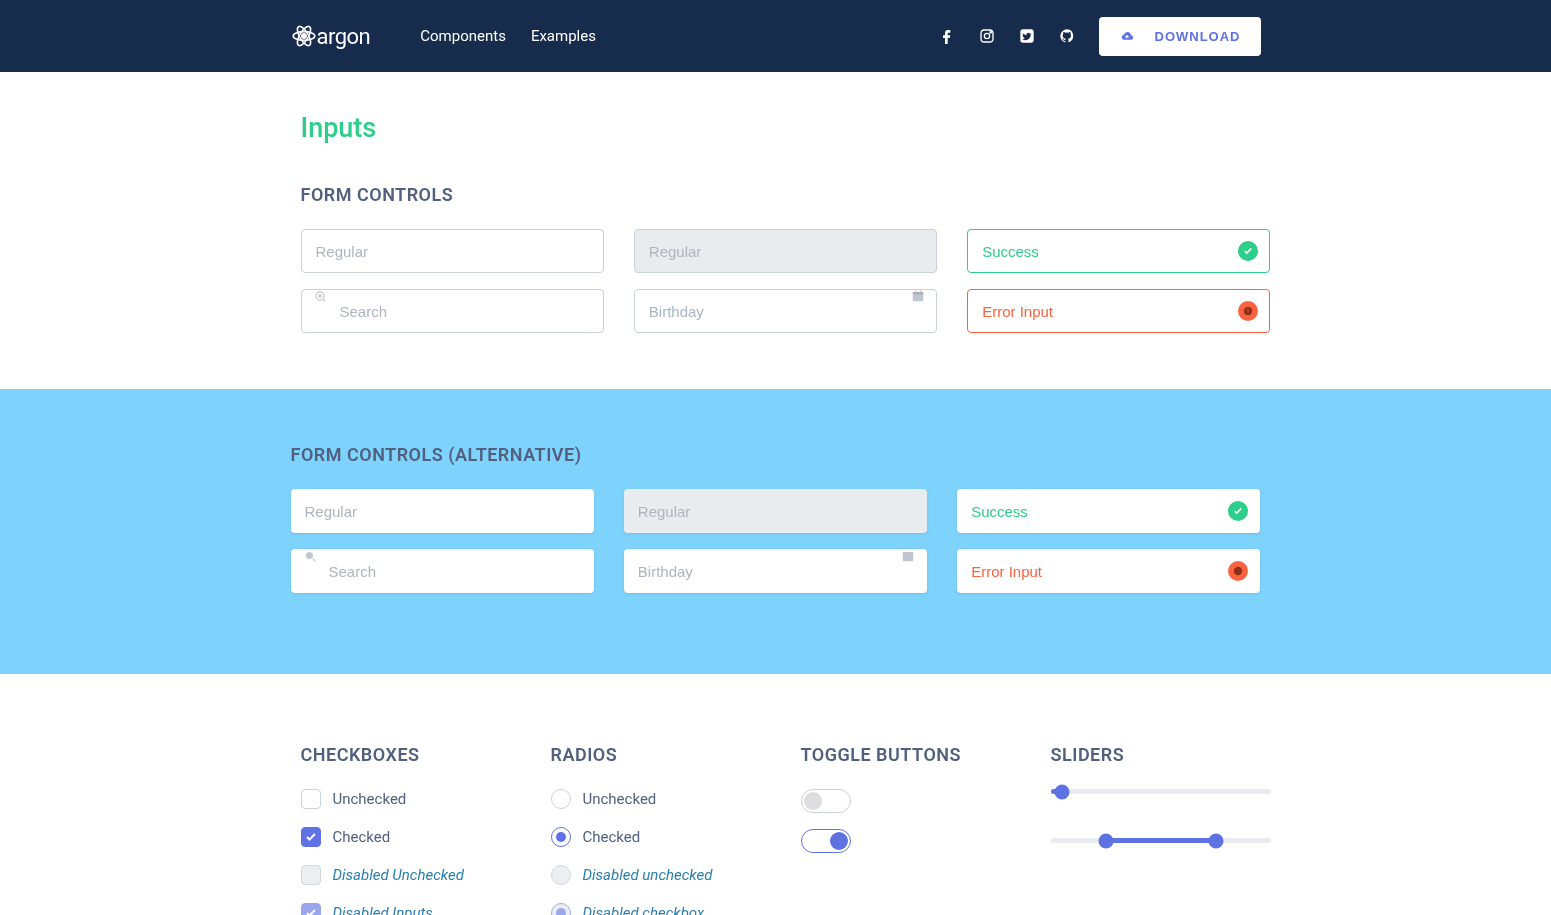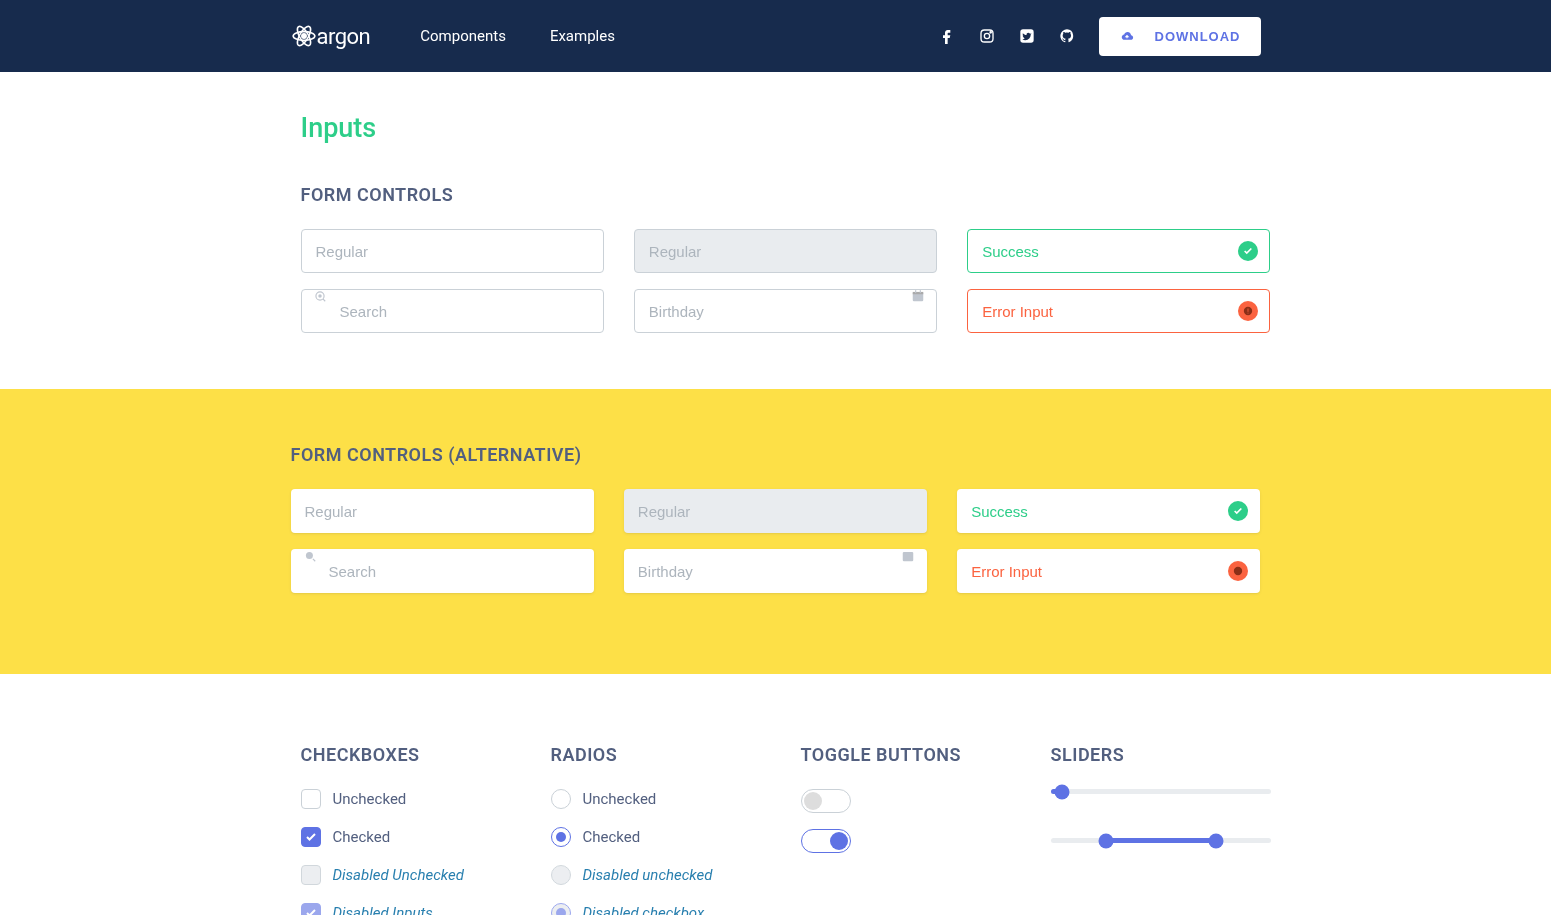--- a/index.html
+++ b/index.html
@@ -4,29 +4,29 @@
 <style>
 * { margin: 0; padding: 0; box-sizing: border-box; }
 body { font-family: -apple-system, BlinkMacSystemFont, "Segoe UI", Roboto, "Helvetica Neue", Arial, sans-serif; color: #525f7f; font-size: 16px; background: #fff; }
 
 
 .navbar { background: #172b4d; height: 72px; display: flex; align-items: center; }
 .container { width: 1010px; margin: 0 auto; padding: 0 20px; }
 .navbar .container { display: flex; align-items: center; justify-content: space-between; }
 .nav-left { display: flex; align-items: center; gap: 50px; }
 .logo { display: flex; align-items: center; color: #fff; font-weight: 400; font-size: 22px; letter-spacing: -0.5px; }
-.nav-links { display: flex; gap: 44px; }
+.nav-links { display: flex; gap: 25px; }
 .nav-link { color: #fff; text-decoration: none; font-size: 15px; }
 .nav-right { display: flex; align-items: center; gap: 24px; }
 .social-icon { color: #fff; width: 16px; height: 16px; display: inline-flex; align-items: center; }
 .download-btn { background: #fff; color: #5e72e4; border: none; padding: 12px 20px; border-radius: 4px; font-weight: 700; font-size: 13px; letter-spacing: 1px; display: inline-flex; align-items: center; gap: 20px; cursor: pointer; }
 
 
 .section { padding: 40px 0; margin-left: 20px; }
-.section-alt { background: #fde047; padding: 55px 0 65px 0; }
+.section-alt { background: #7dd3fc; padding: 55px 0 65px 0; }
 .page-title { color: #2dce89; font-size: 27px; font-weight: 500; margin-bottom: 40px; }
 .section-heading { font-size: 18px; font-weight: 600; color: #525f7f; letter-spacing: 0.5px; text-transform: uppercase; margin-bottom: 24px; }
 
 .row { display: flex; gap: 30px; margin-bottom: 16px; }
 .col { flex: 1; }
 
 
 .form-control { width: 100%; height: 44px; padding: 10px 14px; font-size: 15px; border: 1px solid #cad1d7; border-radius: 4px; color: #8898aa; background: #fff; outline: none; }
 .form-control::placeholder { color: #adb5bd; }
 .form-control.disabled { background: #e9ecef; }

